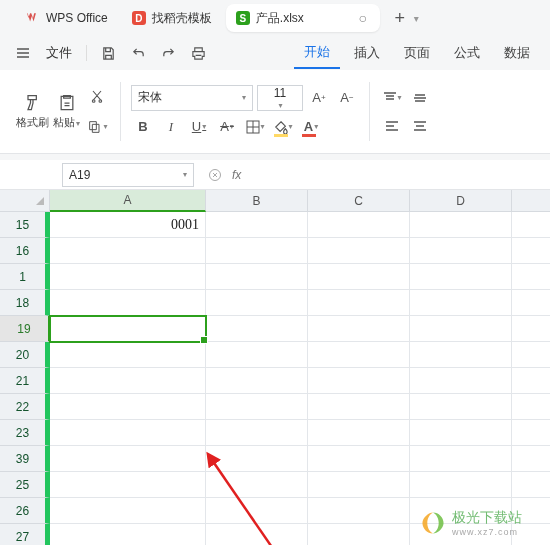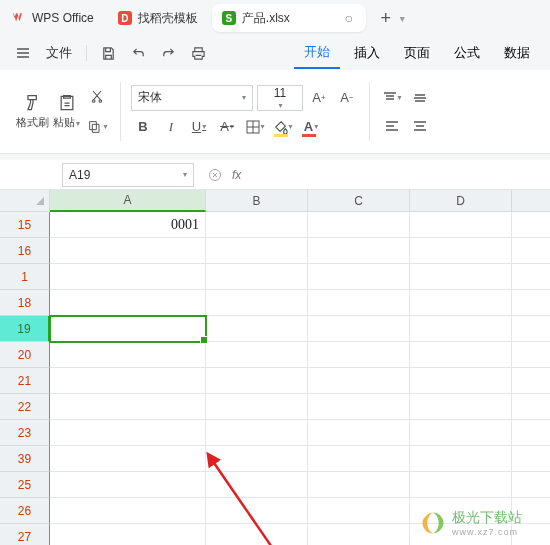--- a/index.html
+++ b/index.html
@@ -1,34 +1,34 @@
 <!DOCTYPE html>
 <html><head>
 <meta charset="utf-8">
 <style>
 * { margin: 0; padding: 0; box-sizing: border-box; font-family: "Microsoft YaHei", Arial, sans-serif; }
 body { width: 550px; height: 545px; background: #f5f6f7; overflow: hidden; position: relative; }
 
 
-.titlebar { height: 36px; display: flex; align-items: center; padding: 0 2px; background: #f5f6f7; }
+.titlebar { height: 36px; display: flex; align-items: center; padding: 0 16px; background: #f5f6f7; }
 .tab { height: 28px; display: flex; align-items: center; padding: 0 10px; border-radius: 8px; margin-right: 4px; font-size: 12px; color: #333; gap: 6px; }
 .tab.active { background: #fff; box-shadow: 0 1px 2px rgba(0,0,0,0.08); }
 .tab-icon { width: 14px; height: 14px; display: flex; align-items: center; justify-content: center; font-size: 10px; font-weight: bold; border-radius: 3px; }
 .wps-icon { color: #d9534f; }
 .docer-icon { background: #e74c3c; color: #fff; }
 .sheet-icon { background: #2ca01c; color: #fff; }
 .tab-close { width: 14px; height: 14px; display: flex; align-items: center; justify-content: center; color: #888; font-size: 14px; }
 .tab-add { width: 24px; height: 24px; display: flex; align-items: center; justify-content: center; color: #555; font-size: 18px; margin-left: 4px; }
 
 
 .menurow { height: 34px; display: flex; align-items: center; padding: 0 10px; gap: 4px; background: #f5f6f7; }
 .menu-icon-btn { width: 26px; height: 26px; display: flex; align-items: center; justify-content: center; color: #555; border-radius: 4px; }
 .menu-file { font-size: 13px; color: #333; padding: 4px 6px; }
 .menu-sep { width: 1px; height: 16px; background: #ddd; margin: 0 4px; }
-.menu-tab { font-size: 13px; color: #000000; padding: 6px 10px; }
+.menu-tab { font-size: 13px; color: #404040; padding: 6px 10px; }
 .menu-tab.active { color: #1a73e8; border-bottom: 2px solid #1a73e8; }
 .spacer { flex: 1; }
 
 
 .ribbon { height: 84px; background: #fff; display: flex; align-items: stretch; padding: 6px 8px; border-bottom: 1px solid #e3e5e8; }
 .ribbon-group { display: flex; flex-direction: column; justify-content: center; gap: 4px; padding: 0 8px; }
 .ribbon-sep { width: 1px; background: #e3e5e8; margin: 6px 2px; }
 .rb-small { width: 26px; height: 24px; display: flex; align-items: center; justify-content: center; color: #555; }
 .rb-row { display: flex; gap: 4px; align-items: center; }
 .rb-label-btn { display: flex; flex-direction: column; align-items: center; font-size: 11px; color: #444; gap: 2px; }
@@ -44,22 +44,22 @@
 .namebox { width: 132px; height: 24px; margin-left: 62px; border: 1px solid #d0d4d9; display: flex; align-items: center; justify-content: space-between; padding: 0 6px; font-size: 12px; color: #333; background: #fff; }
 .fx-btn { width: 26px; height: 24px; display: flex; align-items: center; justify-content: center; color: #777; margin-left: 8px; }
 .fx-label { font-size: 12px; font-style: italic; color: #777; margin-left: 4px; }
 .formula-input { flex: 1; height: 24px; border: none; font-size: 12px; padding: 0 6px; background: transparent; }
 
 
 .sheet { position: relative; background: #fff; }
 .grid { display: grid; grid-template-columns: 50px 156px 102px 102px 102px 40px; }
 .hdr { background: #eef1f4; border-right: 1px solid #d6dadf; border-bottom: 1px solid #d6dadf; height: 22px; display: flex; align-items: center; justify-content: center; font-size: 12px; color: #555; }
 .corner { background: #eef1f4; border-right: 1px solid #d6dadf; border-bottom: 1px solid #d6dadf; }
-.rowhdr { background: #eef1f4; border-right: 1px solid #22c55e; border-bottom: 1px solid #d6dadf; height: 26px; display: flex; align-items: center; justify-content: center; font-size: 12px; color: #c2410c; }
-.rowhdr.sel { background: #5eead4; color: #2a7a2a; border-right: 2px solid #2ca01c; }
+.rowhdr { background: #eef1f4; border-right: 5px solid #22c55e; border-bottom: 1px solid #d6dadf; height: 26px; display: flex; align-items: center; justify-content: center; font-size: 12px; color: #14532d; }
+.rowhdr.sel { background: #e5e5e5; color: #2a7a2a; border-right: 2px solid #2ca01c; }
 .hdr.sel-col { background: #d9ebda; border-bottom: 2px solid #2ca01c; }
 .cell { border-right: 1px solid #e3e6ea; border-bottom: 1px solid #e3e6ea; height: 26px; padding: 0 6px; display: flex; align-items: center; justify-content: flex-end; font-size: 14px; color: #222; font-family: SimSun, serif; background: #fff; }
 .cell.selected { outline: 2px solid #2ca01c; outline-offset: -1px; position: relative; z-index: 2; }
 .cell.selected::after { content: ""; position: absolute; right: -3px; bottom: -3px; width: 6px; height: 6px; background: #2ca01c; border: 1px solid #fff; }
 
 
 .arrow-svg { position: absolute; left: 82px; top: 250px; pointer-events: none; z-index: 10; }
 
 
 .watermark { position: absolute; right: 28px; bottom: 8px; display: flex; align-items: center; gap: 6px; opacity: 0.85; }

